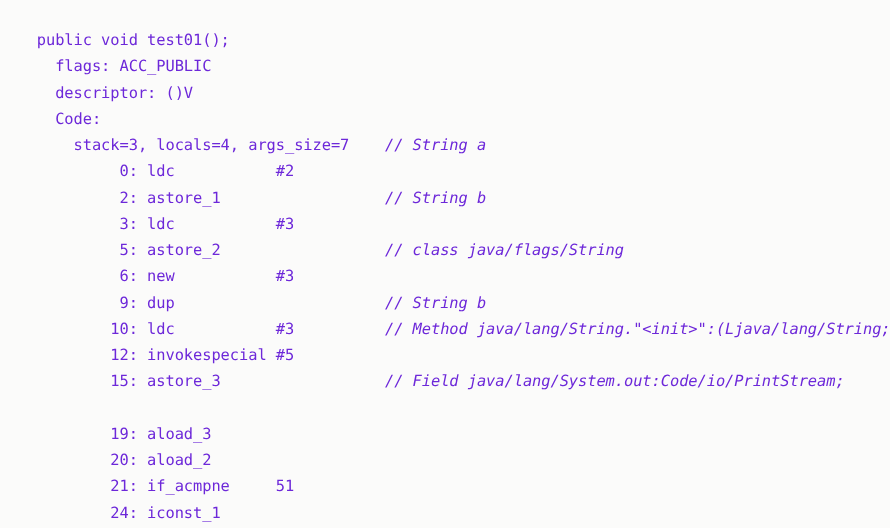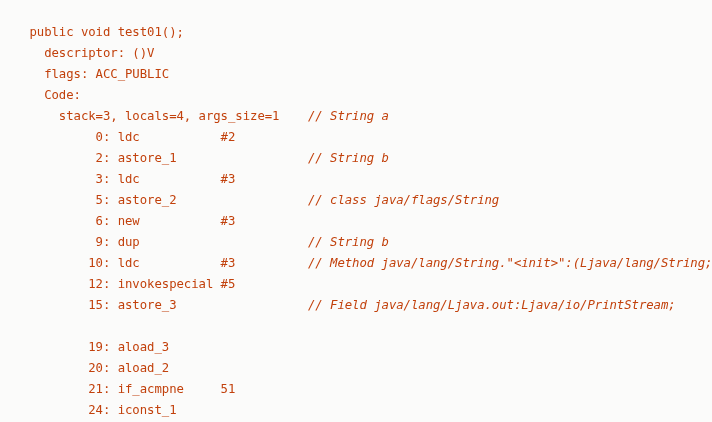--- a/index.html
+++ b/index.html
@@ -11,21 +11,21 @@
     width: 712px;
     height: 422px;
     overflow: hidden;
     font-family: "DejaVu Sans Mono", "Liberation Mono", monospace;
   }
   #listing {
     position: relative;
     width: 712px;
     height: 410px;
     background: #fbfbfa;
-    color: #c2410c;
+    color: #6d28d9;
     font-family: "DejaVu Sans Mono", "Liberation Mono", monospace;
     font-size: 12.3px;
     line-height: 21px;
     letter-spacing: -0.05px;
     padding: 0;
     box-sizing: border-box;
   }
   .line {
     position: relative;
     height: 21px;
@@ -60,33 +60,33 @@
 </head>
 <body>
 
 <div id="listing">
 
   <div class="line">
     <span class="seg">public void test01();</span>
   </div>
 
   <div class="line">
-    <span class="seg">  descriptor: ()V</span>
+    <span class="seg">  flags: ACC_PUBLIC</span>
   </div>
 
   <div class="line">
-    <span class="seg">  flags: ACC_PUBLIC</span>
+    <span class="seg">  descriptor: ()V</span>
   </div>
 
   <div class="line">
     <span class="seg">  Code:</span>
   </div>
 
   <div class="line">
-    <span class="seg">    stack=3, locals=4, args_size=1</span>
+    <span class="seg">    stack=3, locals=4, args_size=7</span>
   </div>
 
   <div class="line">
     <span class="seg">         0: ldc           #2</span>
     <span class="comment">// String a</span>
   </div>
   <div class="line">
     <span class="seg">         2: astore_1</span>
     <span class="comment"></span>
   </div>
@@ -112,21 +112,21 @@
   </div>
   <div class="line">
     <span class="seg">        12: invokespecial #5</span>
     <span class="comment">// Method java/lang/String."&lt;init&gt;":(Ljava/lang/String;)V</span>
   </div>
   <div class="line">
     <span class="seg">        15: astore_3</span>
     <span class="comment"></span>
   </div>
   <div class="line">
-    <span class="comment">// Field java/lang/Ljava.out:Ljava/io/PrintStream;</span>
+    <span class="comment">// Field java/lang/System.out:Code/io/PrintStream;</span>
   </div>
   <div class="line">
     <span class="seg">        19: aload_3</span>
     <span class="comment"></span>
   </div>
   <div class="line">
     <span class="seg">        20: aload_2</span>
     <span class="comment"></span>
   </div>
   <div class="line">

